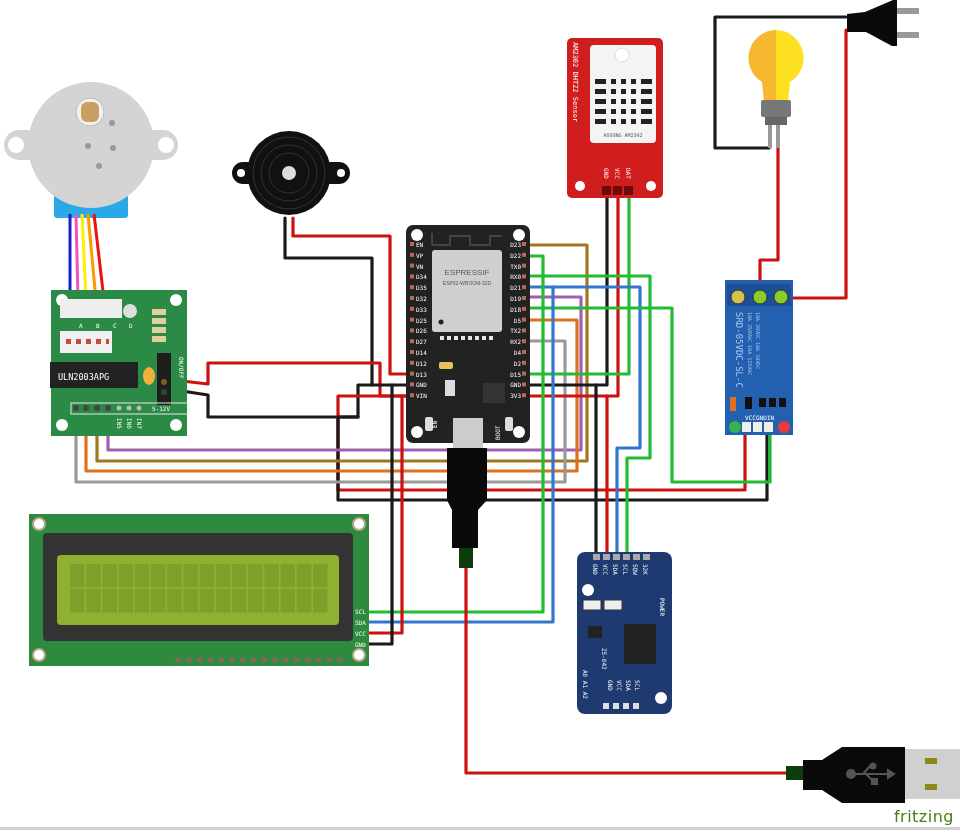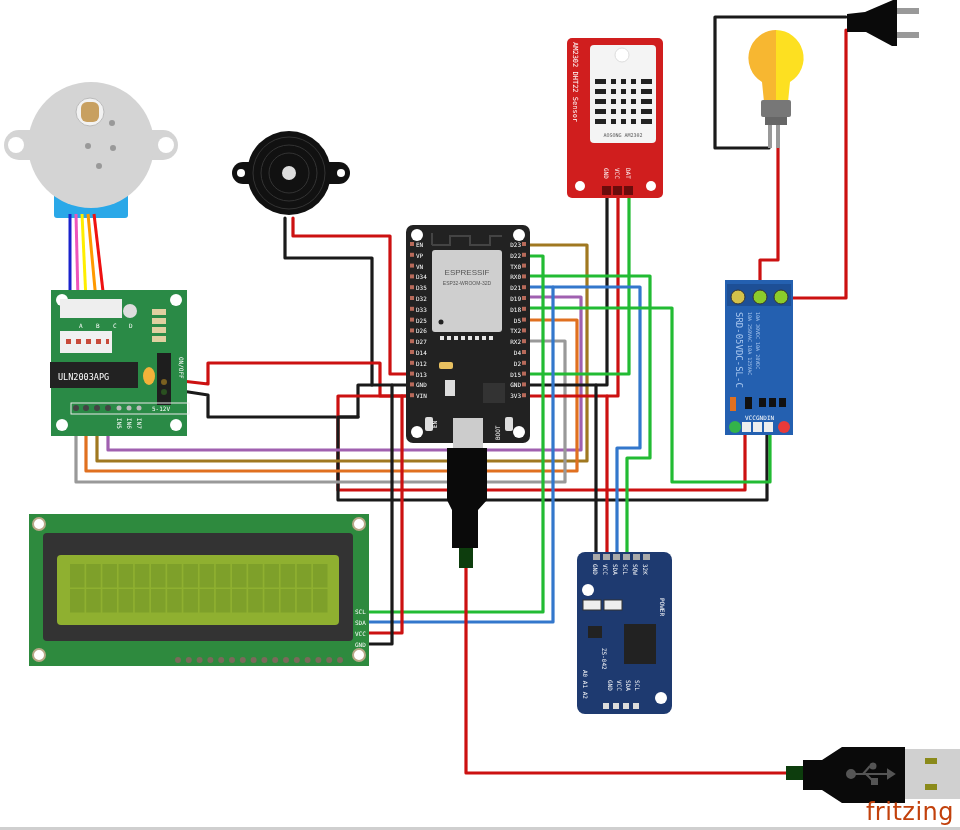--- a/index.html
+++ b/index.html
@@ -1,21 +1,21 @@
 <!DOCTYPE html>
 <html><head>
 <meta charset="utf-8">
 <style>
   html,body{margin:0;padding:0;background:#ffffff;}
   body{width:960px;height:830px;position:relative;overflow:hidden;font-family:"Liberation Sans",sans-serif;}
   #canvas{position:absolute;left:0;top:0;width:960px;height:830px;}
   .lbl{font-family:"DejaVu Sans Mono",monospace;font-size:6px;fill:#ffffff;}
   .wire{fill:none;stroke-width:3.2;stroke-linejoin:round;stroke-linecap:round;}
   #footer-bar{position:absolute;left:0;top:827px;width:960px;height:3px;background:#cfcfcf;}
-  #brand{position:absolute;right:6px;bottom:4px;font-family:"DejaVu Sans",sans-serif;font-size:24px;color:#c2410c;letter-spacing:0.5px;}
+  #brand{position:absolute;right:6px;bottom:4px;font-family:"DejaVu Sans",sans-serif;font-size:16px;color:#4d7c0f;letter-spacing:0.5px;}
 </style>
 </head>
 <body>
 
 <svg id="canvas" viewBox="0 0 960 830">
 
   <g>
 
     <polyline class="wire" stroke="#cc1111" points="293,218 293,236 390,236 390,374 413,374"></polyline>
     <polyline class="wire" stroke="#1a1a1a" points="285,218 285,258 372,258 372,385"></polyline>

